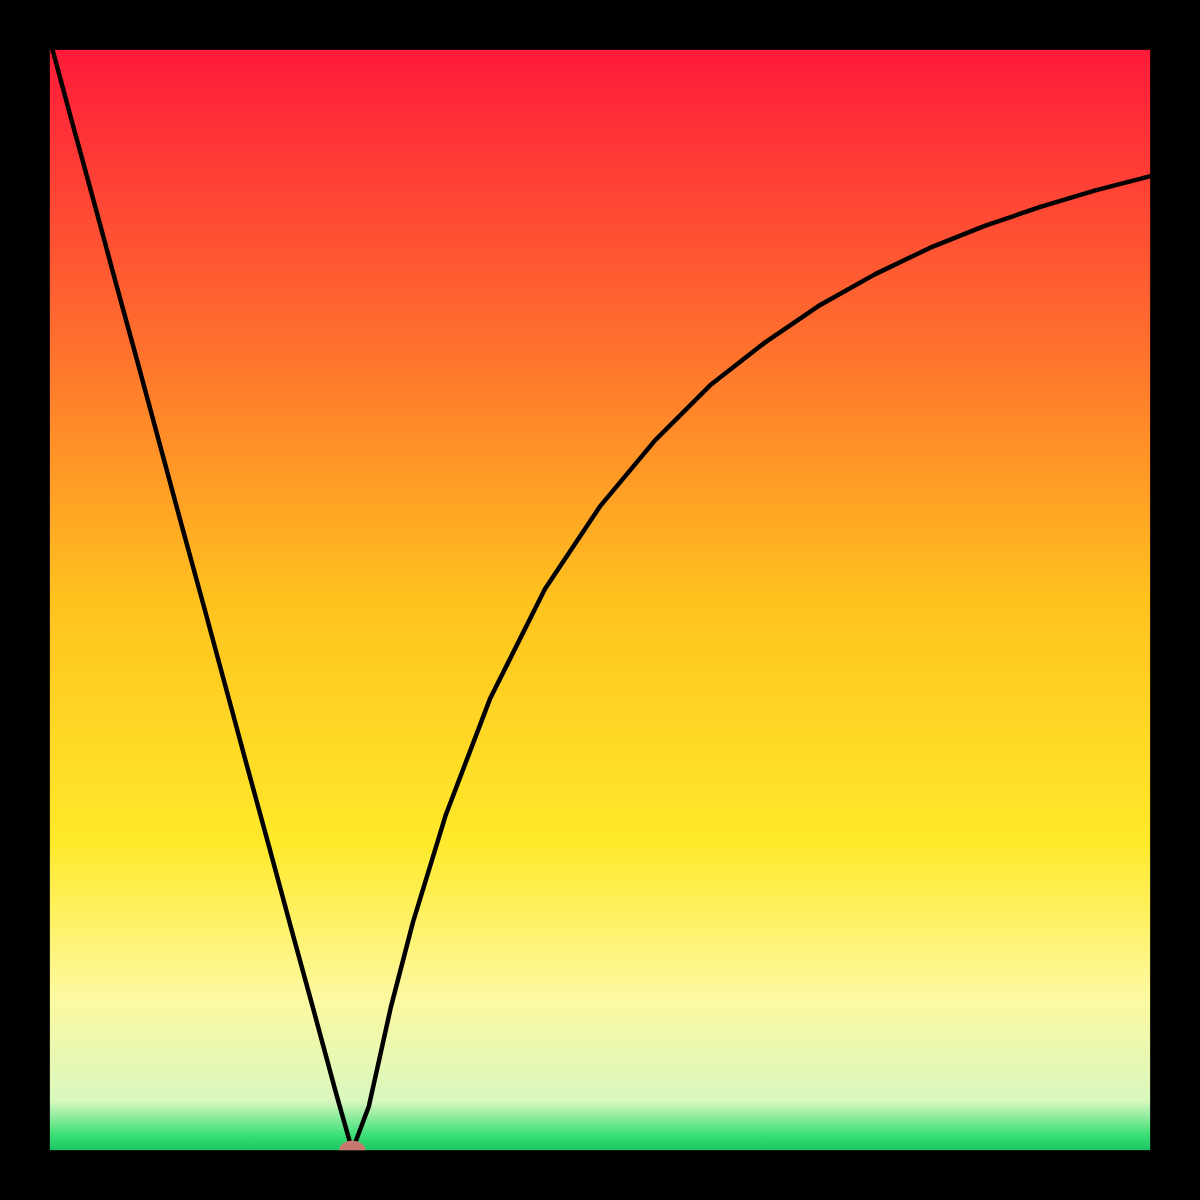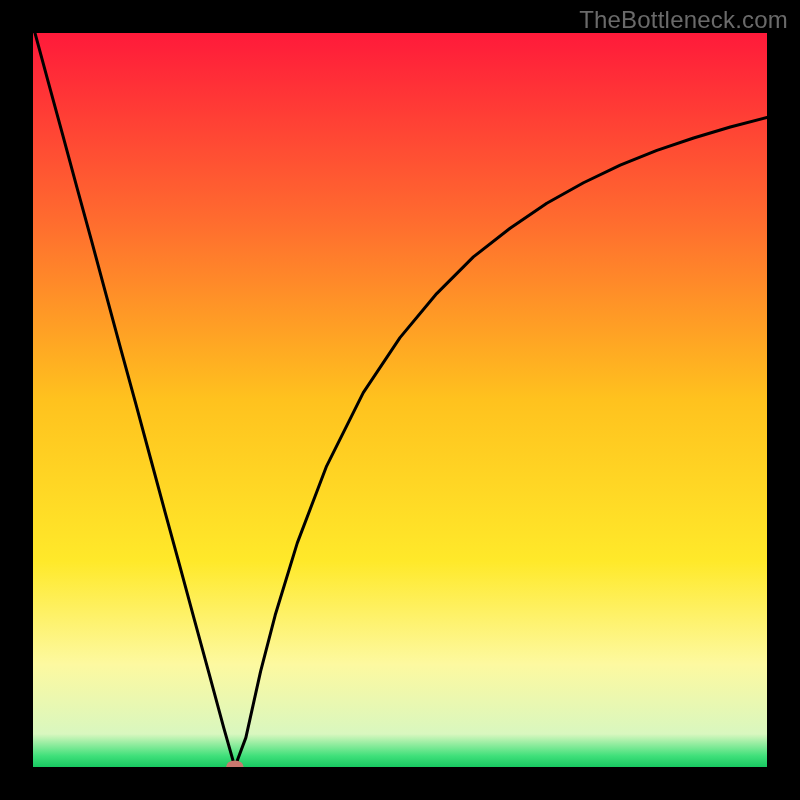--- a/index.html
+++ b/index.html
@@ -66,14 +66,13 @@
       </defs>
       <rect x="0" y="0" width="100" height="100" fill="url(#bg-grad)"></rect>
     </svg>
     <svg class="curve" viewBox="0 0 100 100" preserveAspectRatio="none">
       <path id="curve-path" d="M0.000 -1.000 L2.000 6.400 L4.000 13.700 L6.000 21.100 L8.000 28.400 L10.000 35.800 L12.000 43.200 L14.000 50.500 L16.000 57.900 L18.000 65.300 L20.000 72.600 L22.000 80.000 L24.000 87.300 L26.000 94.700 L27.500 100.000 L29.000 96.000 L30.000 91.500 L31.000 87.000 L33.000 79.300 L36.000 69.500 L40.000 59.000 L45.000 49.000 L50.000 41.500 L55.000 35.500 L60.000 30.500 L65.000 26.600 L70.000 23.200 L75.000 20.400 L80.000 18.000 L85.000 16.000 L90.000 14.300 L95.000 12.800 L100.000 11.500" fill="none" stroke="#000000" stroke-width="3" stroke-linejoin="round" stroke-linecap="round" vector-effect="non-scaling-stroke"></path>
     </svg>
     <svg class="marker" viewBox="0 0 100 100" preserveAspectRatio="none">
       <ellipse id="min-marker" cx="27.500000000000004" cy="100" rx="1.2" ry="0.9" fill="#c9786f"></ellipse>
     </svg>
   </div>
-  <div class="watermark">TheBottleneck.com</div>
 </div>
 
 </body></html>

